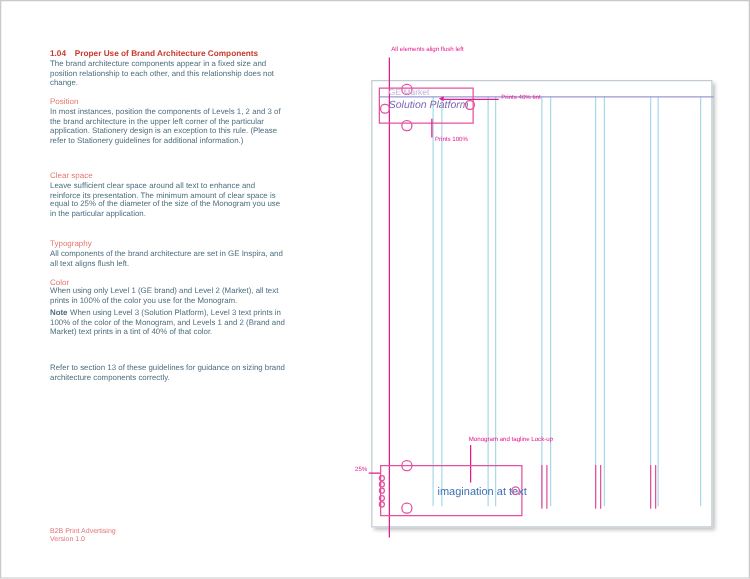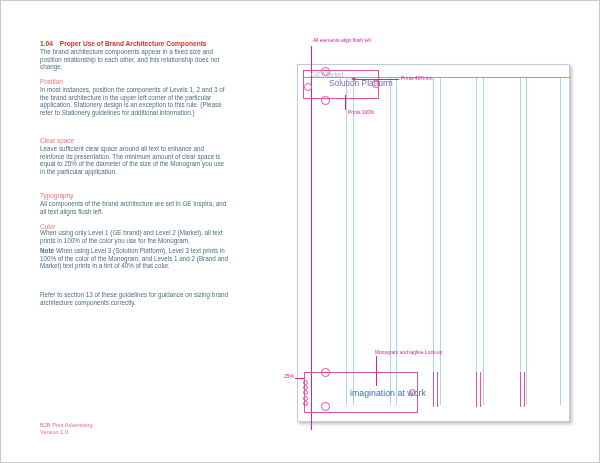--- a/index.html
+++ b/index.html
@@ -21,21 +21,21 @@
     background:#ffffff;border:1px solid #c2ccd4;box-sizing:border-box;
     box-shadow:2px 2px 3px rgba(140,140,140,.55);
   }
   .guide{position:absolute;top:77px;height:328px;width:1px;background:#a9d9ea;}
   .purple-line{position:absolute;left:304px;top:77px;width:267px;height:1px;background:#9a9ad2;}
   .mline{position:absolute;background:#e41a8d;}
   .mbox{position:absolute;border:1px solid #e4519f;box-sizing:border-box;background:transparent;}
   .mcirc{position:absolute;border:1px solid #e4519f;border-radius:50%;box-sizing:border-box;background:transparent;}
   .mtext{position:absolute;color:#e41a8d;font-size:4.9px;line-height:5px;white-space:nowrap;}
   .lvl2{position:absolute;left:311px;top:71px;font-size:6.8px;color:#c0b6db;white-space:nowrap;}
-  .lvl3{position:absolute;left:329px;top:78px;font-size:8.4px;color:#7b68b4;white-space:nowrap;}
+  .lvl3{position:absolute;left:311px;top:78px;font-size:8.4px;color:#7b68b4;white-space:nowrap;font-style:italic;}
   .tagline{position:absolute;left:350px;top:388px;font-size:8.8px;color:#3f70b4;white-space:nowrap;}
   .arrow-left{position:absolute;width:0;height:0;border-top:2.5px solid transparent;
     border-bottom:2.5px solid transparent;border-right:4px solid #e41a8d;}
   .tick{position:absolute;top:372px;height:35px;width:1px;background:#e4519f;}
 </style>
 </head>
 <body>
 
 <div class="canvas">
 
@@ -100,21 +100,21 @@
 
   <div class="mline" style="left:345px;top:95px;width:1px;height:15px;"></div>
   <div class="mtext" style="left:348px;top:110px;">Prints 100%</div>
 
   <div class="mtext" style="left:375px;top:350px;">Monogram and tagline Lock-up</div>
   <div class="mline" style="left:376px;top:356px;width:1px;height:30px;"></div>
 
   <div class="mbox" style="left:304px;top:372px;width:114px;height:41px;"></div>
 
 
-  <div class="tagline">imagination at work</div>
+  <div class="tagline">imagination at text</div>
 
   <div class="mcirc" style="left:321px;top:368px;width:8.5px;height:8.5px;"></div>
   <div class="mcirc" style="left:321px;top:402px;width:8.5px;height:8.5px;"></div>
   <div class="mcirc" style="left:409px;top:389px;width:7px;height:7px;"></div>
   <div class="mcirc" style="left:303px;top:380px;width:5px;height:5px;"></div>
   <div class="mcirc" style="left:303px;top:385.2px;width:5px;height:5px;"></div>
   <div class="mcirc" style="left:303px;top:390.4px;width:5px;height:5px;"></div>
   <div class="mcirc" style="left:303px;top:395.6px;width:5px;height:5px;"></div>
   <div class="mcirc" style="left:303px;top:400.8px;width:5px;height:5px;"></div>
 

